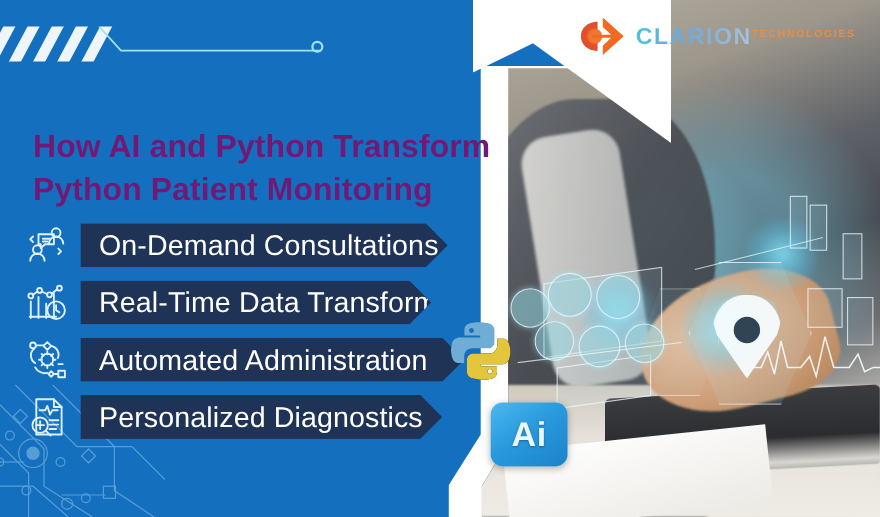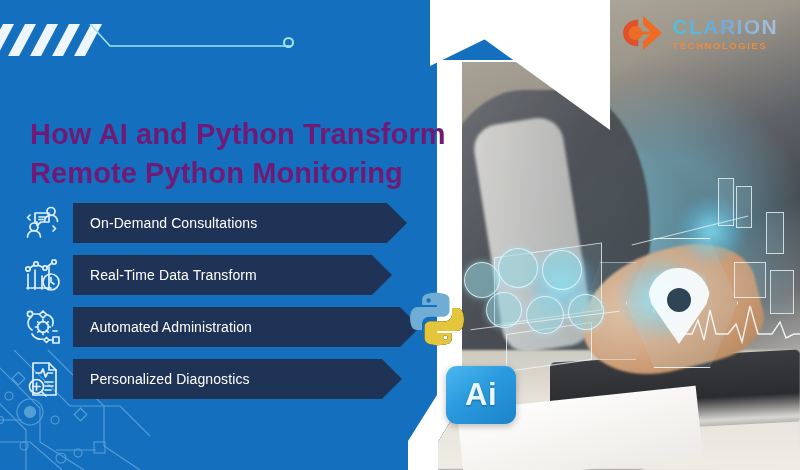--- a/index.html
+++ b/index.html
@@ -201,21 +201,21 @@
   }
   
   .logo {
     position: absolute;
     right: 22px; top: 14px;
     display: flex;
     align-items: center;
     gap: 9px;
   }
   .logo-mark { width: 42px; height: 38px; }
-  .logo-text { display: flex; flex-direction: column; line-height: 1; }
+  .logo-text { display: flex; flex-direction: row; line-height: 1; }
   .logo-name {
     font-size: 21px;
     font-weight: bold;
     letter-spacing: 1.4px;
     background: linear-gradient(90deg, #4fc0de 0%, #6fa8d8 45%, #a8c2dd 100%);
     -webkit-background-clip: text;
     background-clip: text;
     color: transparent;
   }
   .logo-sub {
@@ -261,21 +261,21 @@
     margin-left: 7px;
     height: 40px;
     background: #1f3357;
     display: flex;
     align-items: center;
     clip-path: polygon(0 0, calc(100% - 20px) 0, 100% 50%, calc(100% - 20px) 100%, 0 100%);
     padding: 0 34px 0 17px;
   }
   .feature-label {
     color: #ffffff;
-    font-size: 14px;
+    font-size: 26px;
     white-space: nowrap;
     letter-spacing: .1px;
   }
   
   .f0 .feature-banner { width: 283px; }
   .f1 .feature-banner { width: 268px; }
   .f2 .feature-banner { width: 278px; }
   .f3 .feature-banner { width: 298px; }
   
   .py-badge {
@@ -403,21 +403,21 @@
       <circle cx="14" cy="20" r="7.5" fill="#ef6a22" opacity=".92"></circle>
     </svg>
     <span class="logo-text">
       <span class="logo-name">CLARION</span>
       <span class="logo-sub">TECHNOLOGIES</span>
     </span>
   </div>
 
   <h1 class="headline">
     <span>How AI and Python Transform</span><br>
-    <span>Remote Python Monitoring</span>
+    <span>Python Patient Monitoring</span>
   </h1>
 
   <div class="features">
 
     <div class="feature f0">
       <span class="feature-icon">
         <svg width="40" height="40" viewBox="0 0 40 40" fill="none" stroke="#dff0fb" stroke-width="1.7" stroke-linecap="round" stroke-linejoin="round">
           <circle cx="28" cy="8.5" r="4"></circle>
           <path d="M21.5 18.5c0-3.6 2.9-6.5 6.5-6.5s6.5 2.9 6.5 6.5"></path>
           <circle cx="11" cy="24" r="4"></circle>

